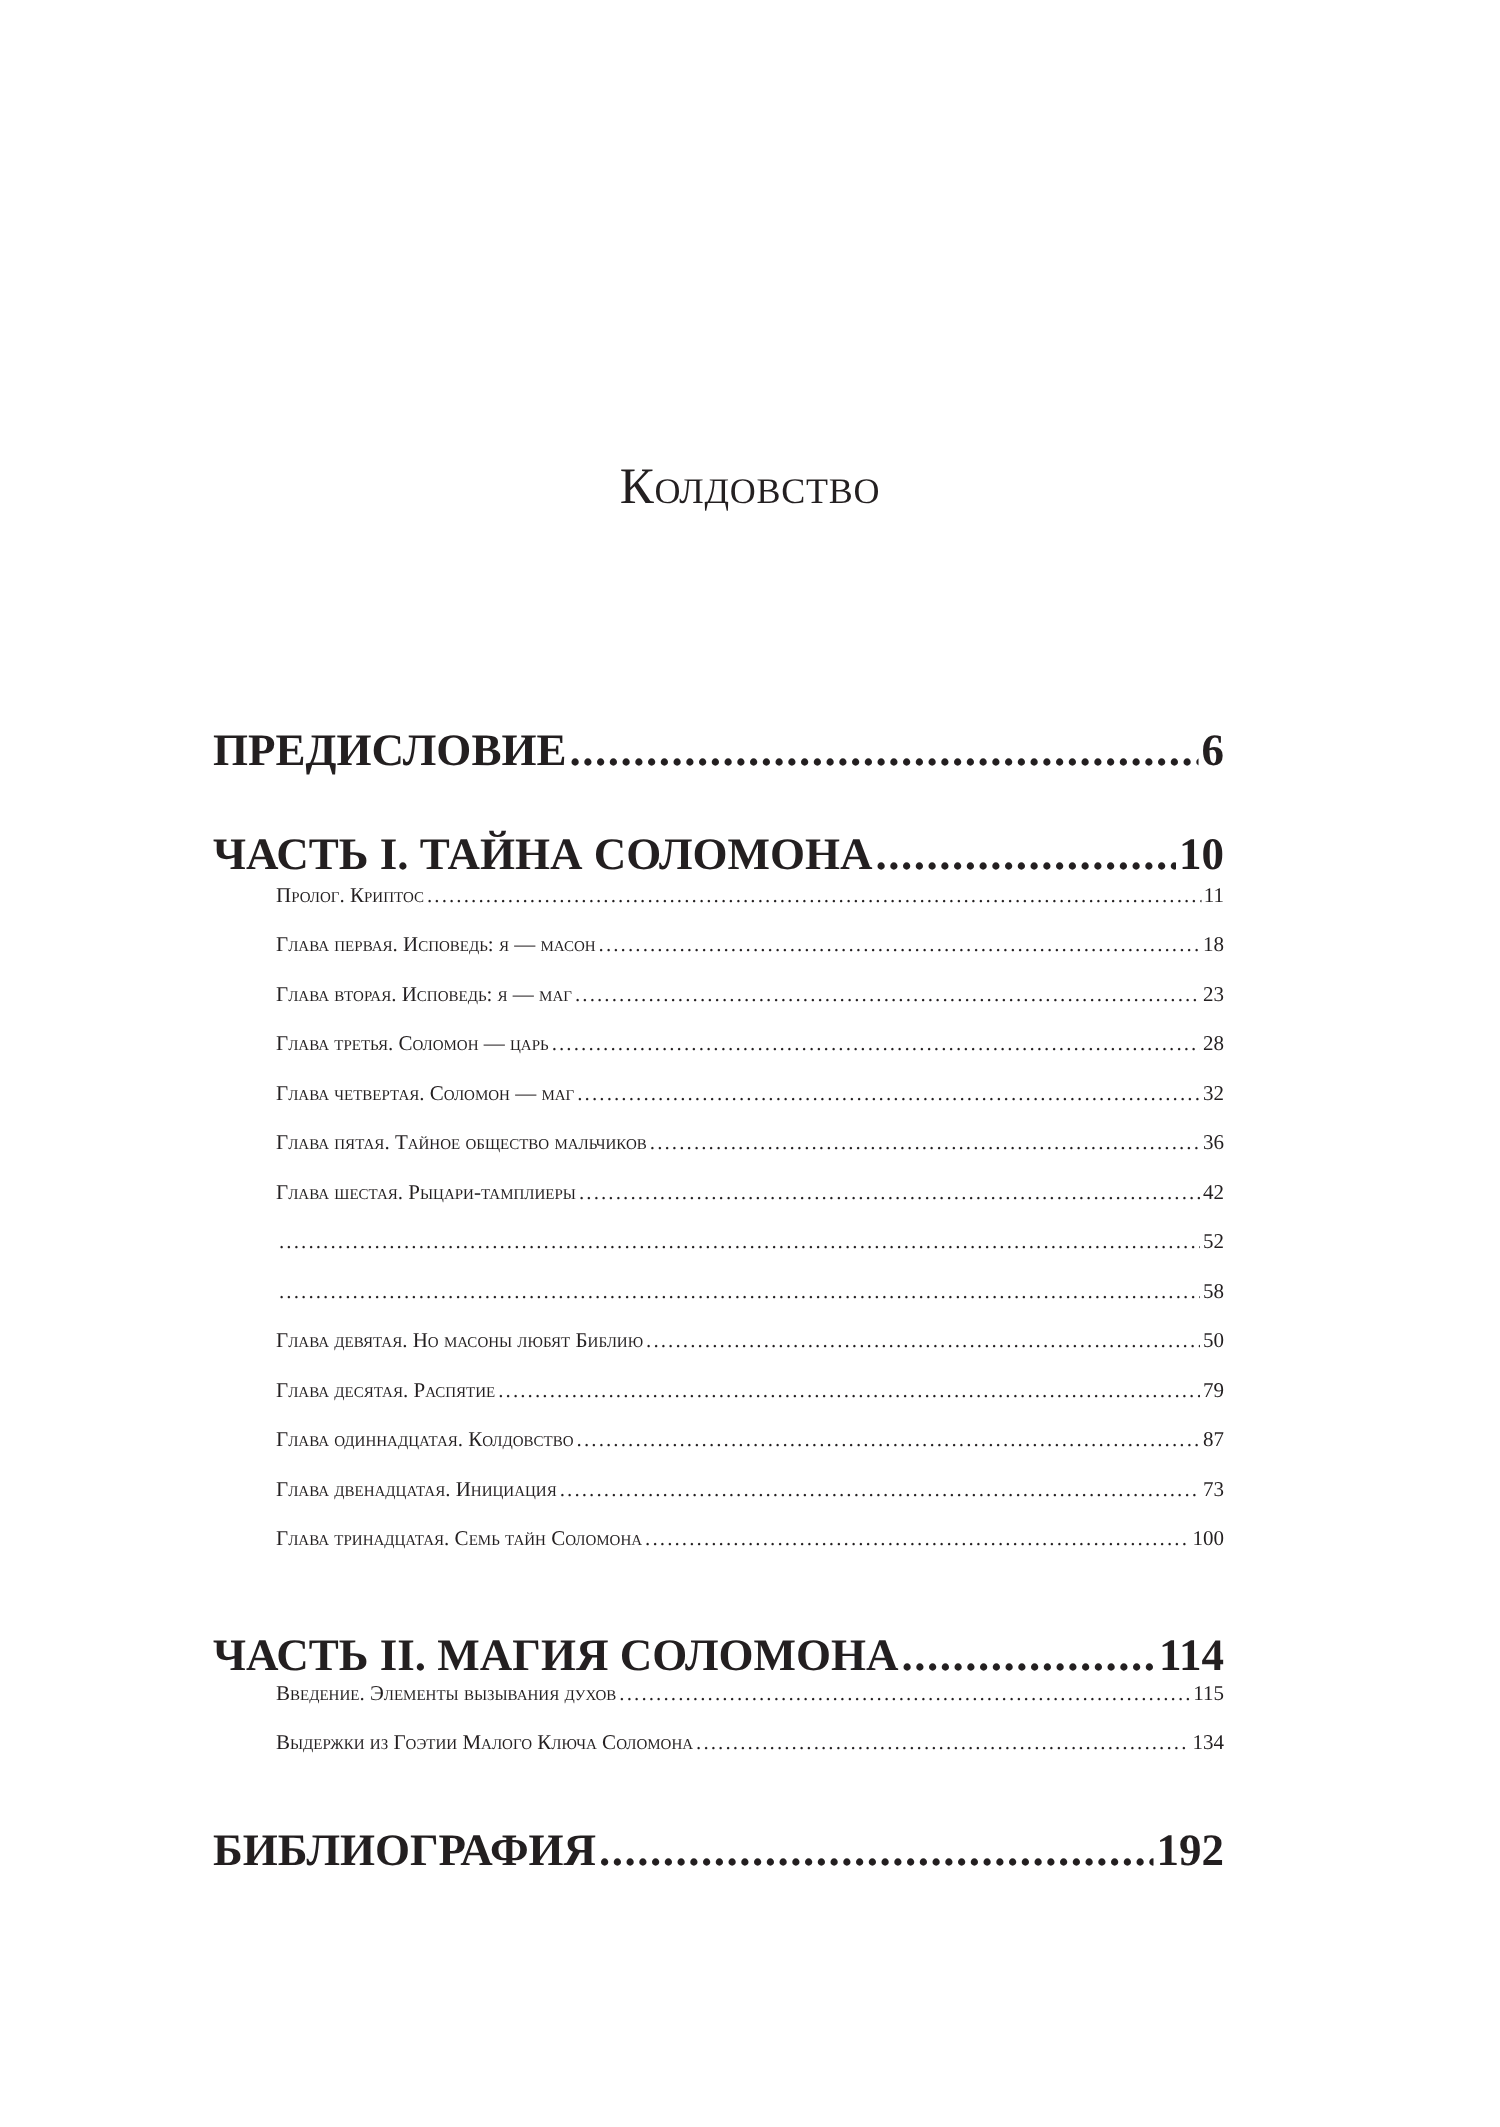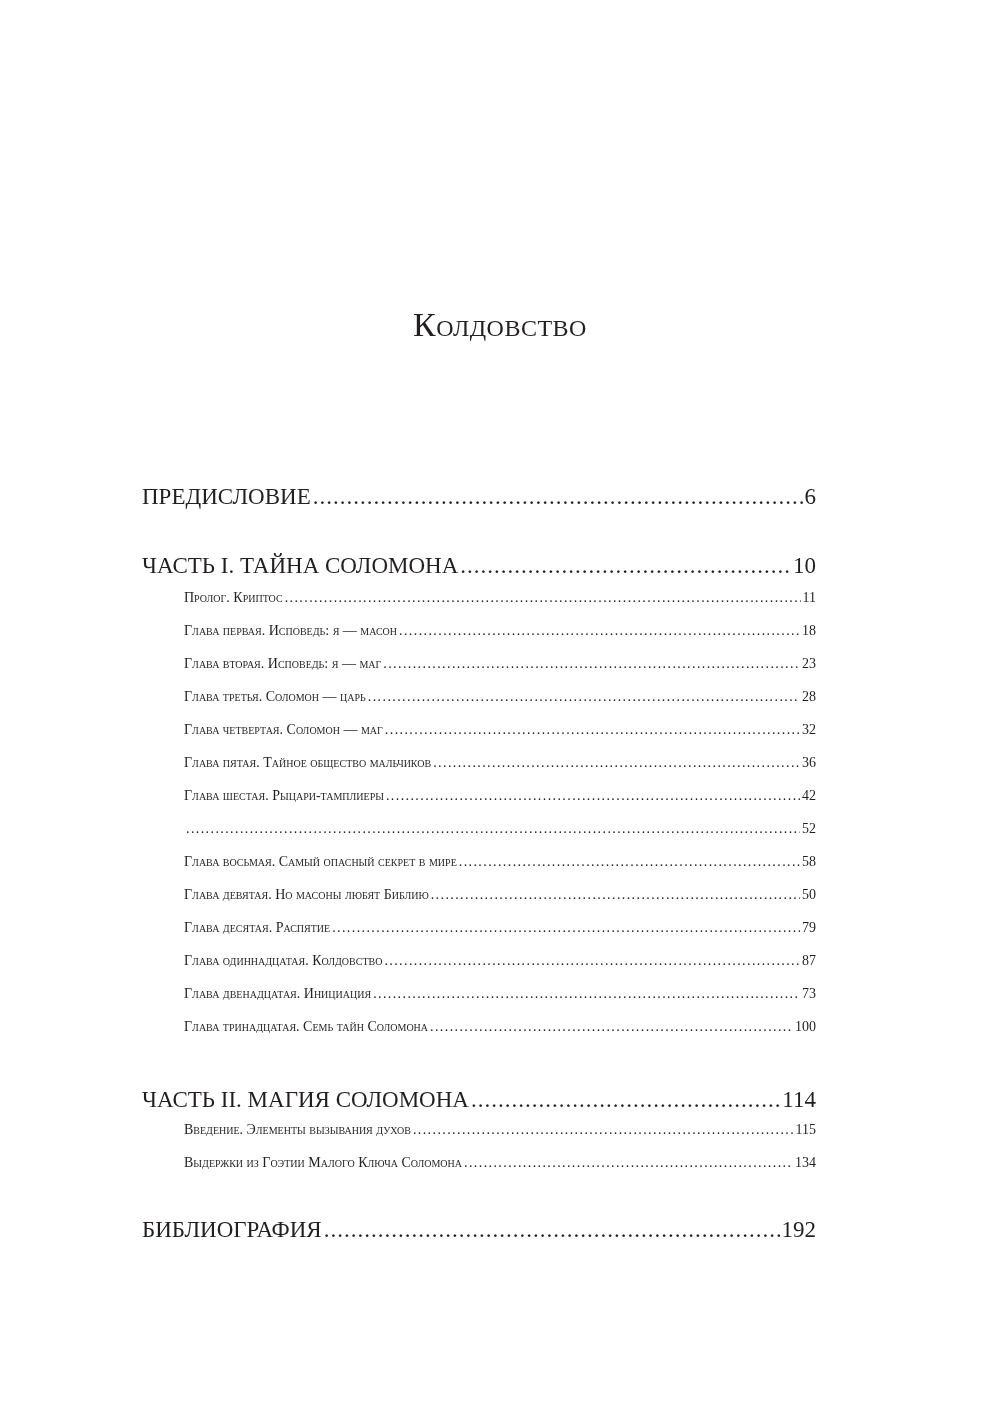--- a/index.html
+++ b/index.html
@@ -4,21 +4,21 @@
   <style>
     html, body { margin: 0; padding: 0; background: #ffffff; }
     body { width: 1000px; height: 1418px; position: relative; overflow: hidden; color: #231f20; font-family: "Liberation Serif", "DejaVu Serif", serif; }
     .title { position: absolute; top: 306px; left: 0; width: 1000px; text-align: center; font-size: 34px; letter-spacing: 0.5px; font-variant: small-caps; color: #231f20; }
     .toc { position: absolute; left: 142px; width: 674px; top: 0; }
     .row { position: absolute; left: 0; width: 674px; display: flex; align-items: baseline; white-space: nowrap; }
     .row .label { flex: 0 0 auto; }
     .row .dots { flex: 1 1 auto; overflow: hidden; margin: 0 2px; }
     .row .dots::before { content: "........................................................................................................................................................................................................................................................................"; letter-spacing: 1px; }
     .row .page { flex: 0 0 auto; }
-    .part { font-family: "Liberation Serif", serif; font-weight: normal; font-size: 23px; }
+    .part { font-family: "Liberation Serif", serif; font-weight: bold; font-size: 30px; }
     .chapter { left: 42px; width: 632px; font-size: 14px; font-variant: small-caps; }
     .chapter .dots::before { letter-spacing: 1.4px; }
   </style>
 </head>
 <body>
 
 <div class="title">Колдовство</div>
 
 <div class="toc">
 
@@ -67,21 +67,20 @@
   <div class="row chapter" style="top:788px">
     <span class="label">Глава шестая. Рыцари-тамплиеры</span>
     <span class="dots"></span>
     <span class="page">42</span>
   </div>
   <div class="row chapter" style="top:821px">
     <span class="dots"></span>
     <span class="page">52</span>
   </div>
   <div class="row chapter" style="top:854px">
-    <span class="label">Глава восьмая. Самый опасный секрет в мире</span>
     <span class="dots"></span>
     <span class="page">58</span>
   </div>
   <div class="row chapter" style="top:887px">
     <span class="label">Глава девятая. Но масоны любят Библию</span>
     <span class="dots"></span>
     <span class="page">50</span>
   </div>
   <div class="row chapter" style="top:920px">
     <span class="label">Глава десятая. Распятие</span>

